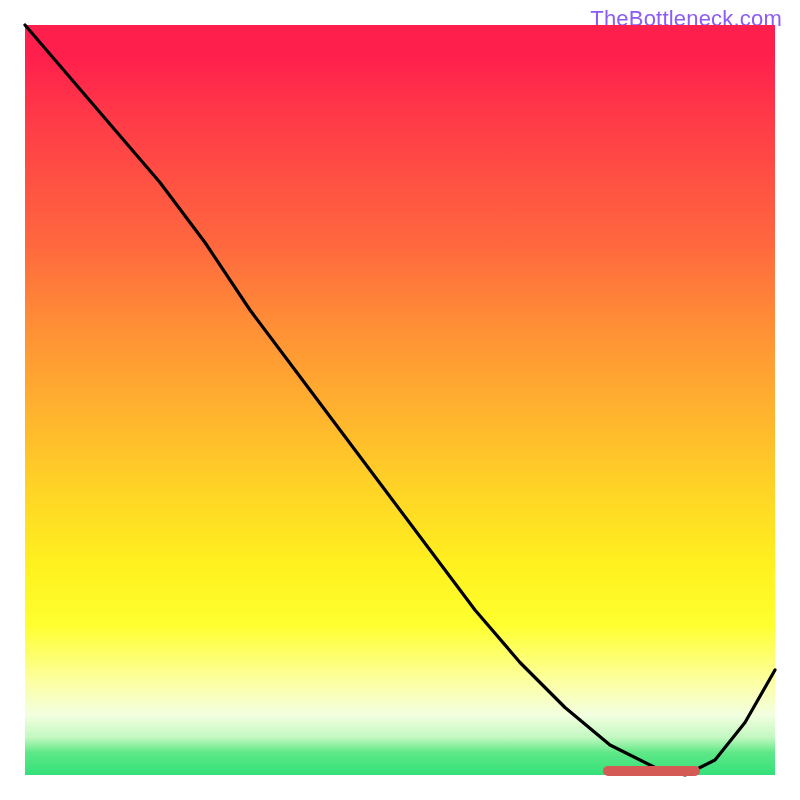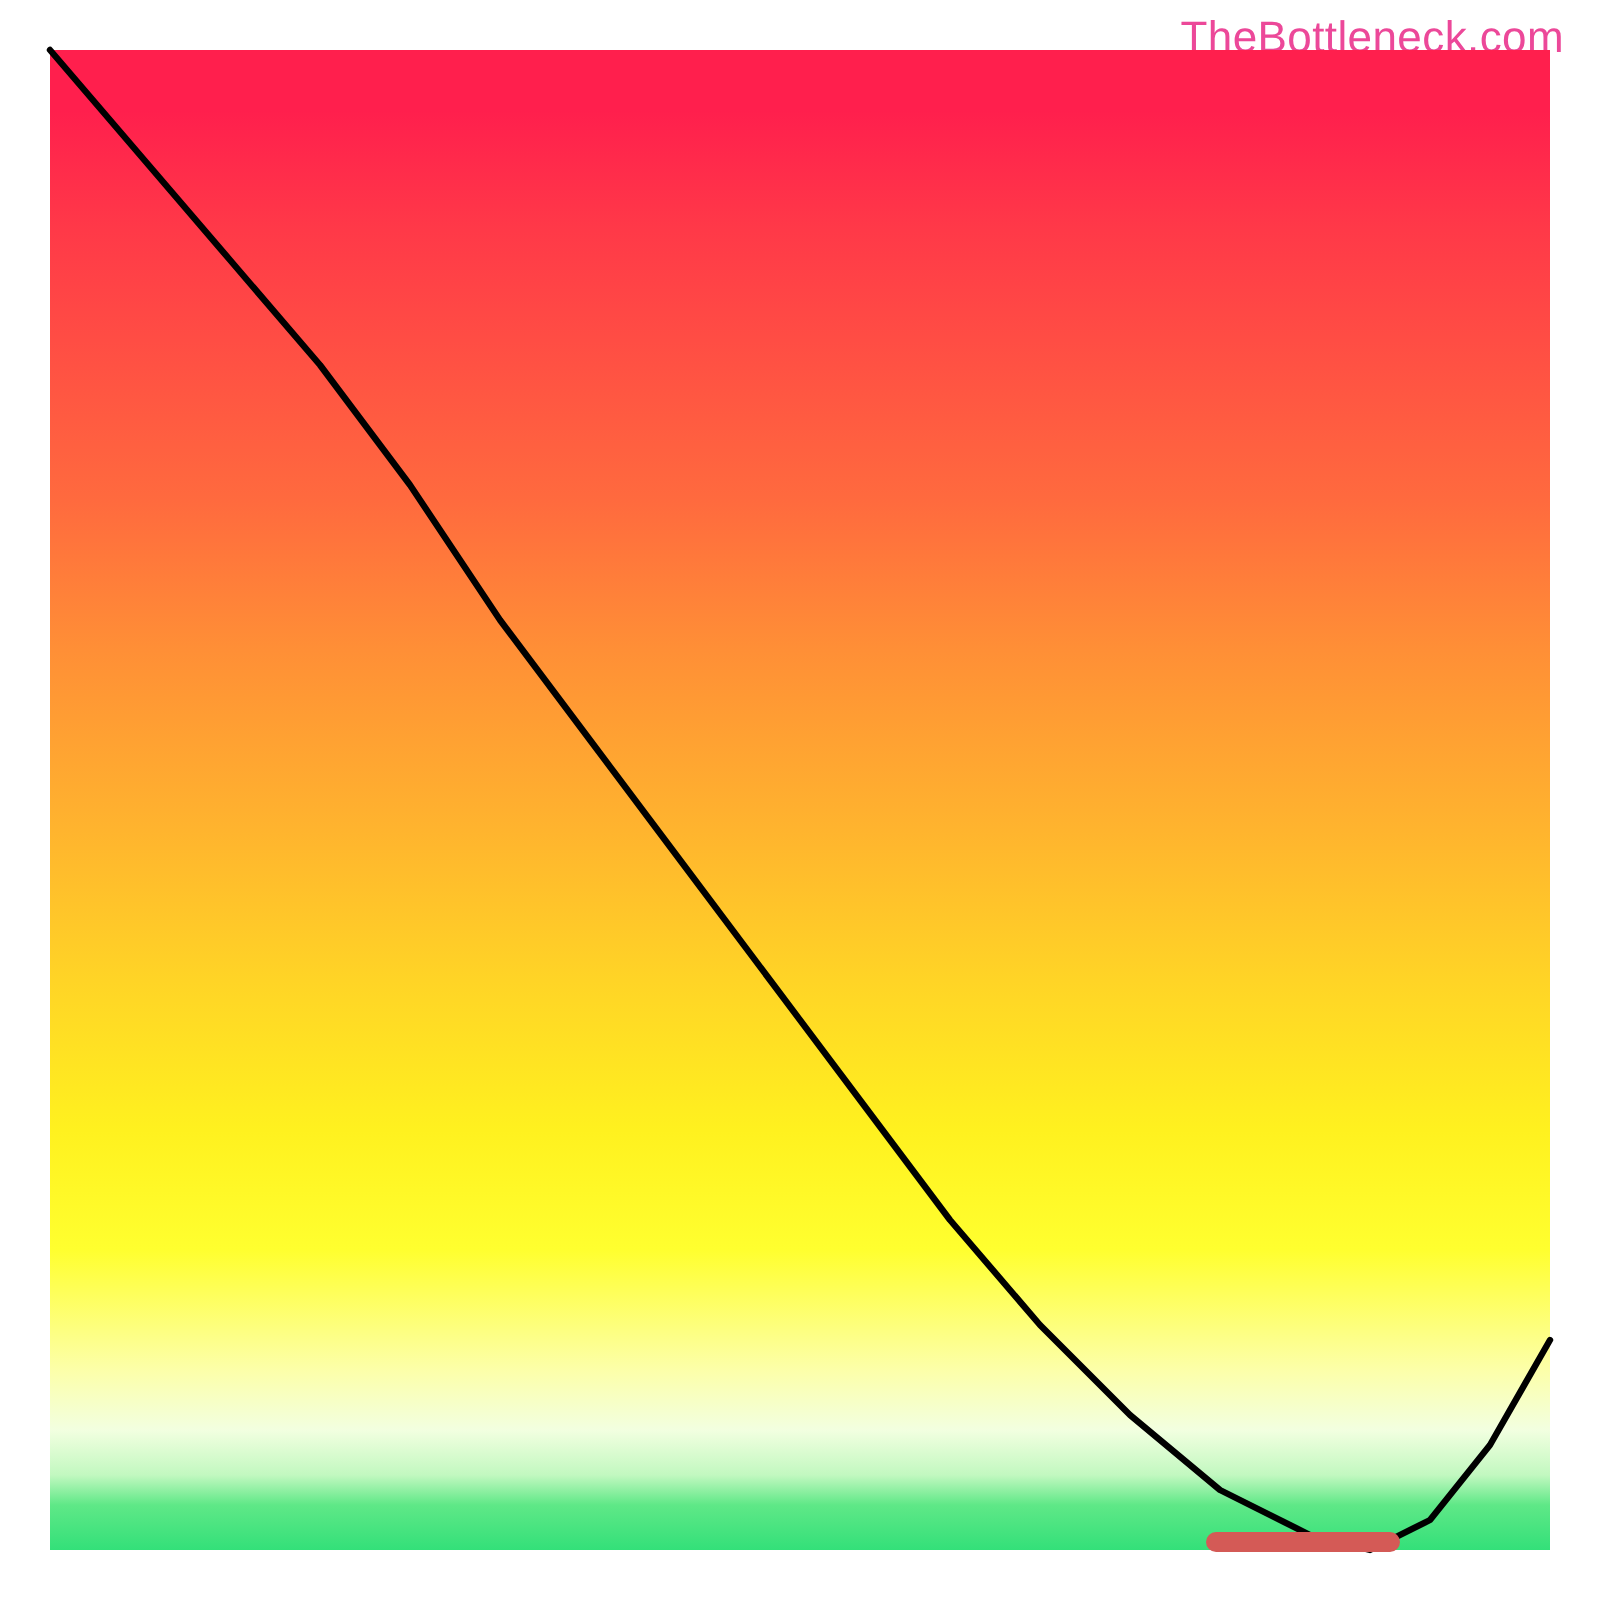--- a/index.html
+++ b/index.html
@@ -8,21 +8,21 @@
     width: 800px;
     height: 800px;
     background: #ffffff;
     font-family: Arial, Helvetica, sans-serif;
     overflow: hidden;
   }
   .watermark {
     position: absolute;
     top: 6px;
     right: 18px;
-    color: #ec4899;
+    color: #8b5cf6;
     font-size: 22px;
     font-weight: 500;
     letter-spacing: 0.2px;
     user-select: none;
   }
   .plot-area {
     position: absolute;
     left: 25px;
     top: 25px;
     width: 750px;

